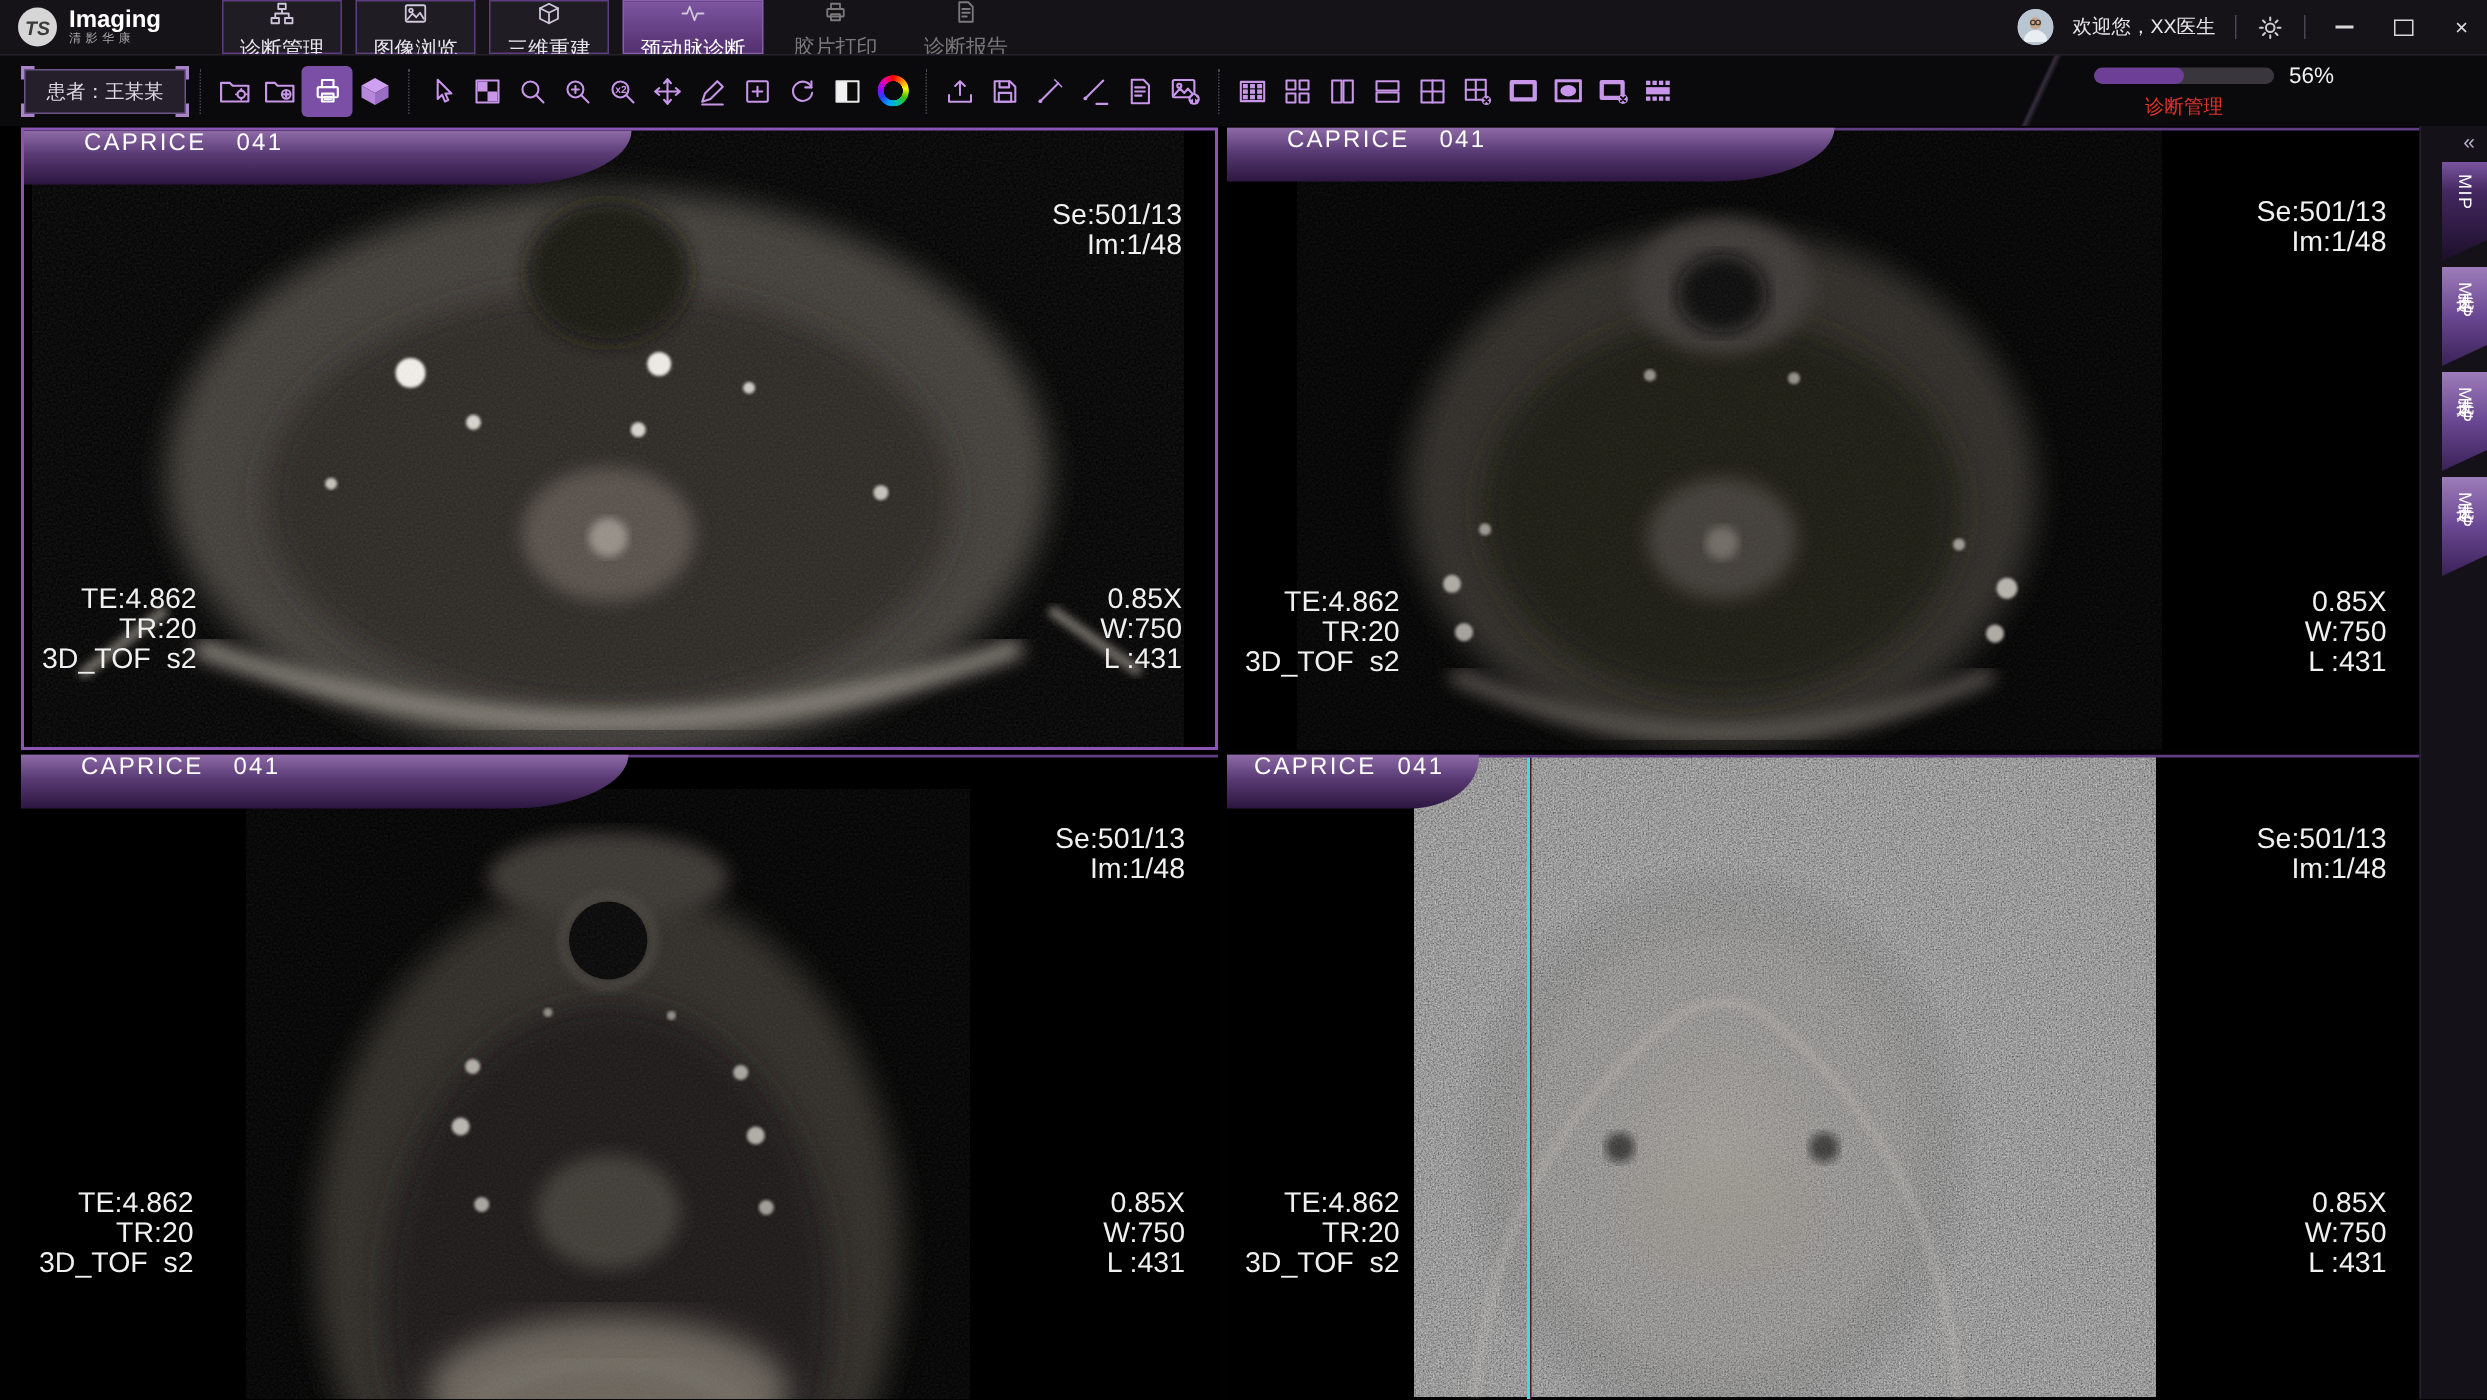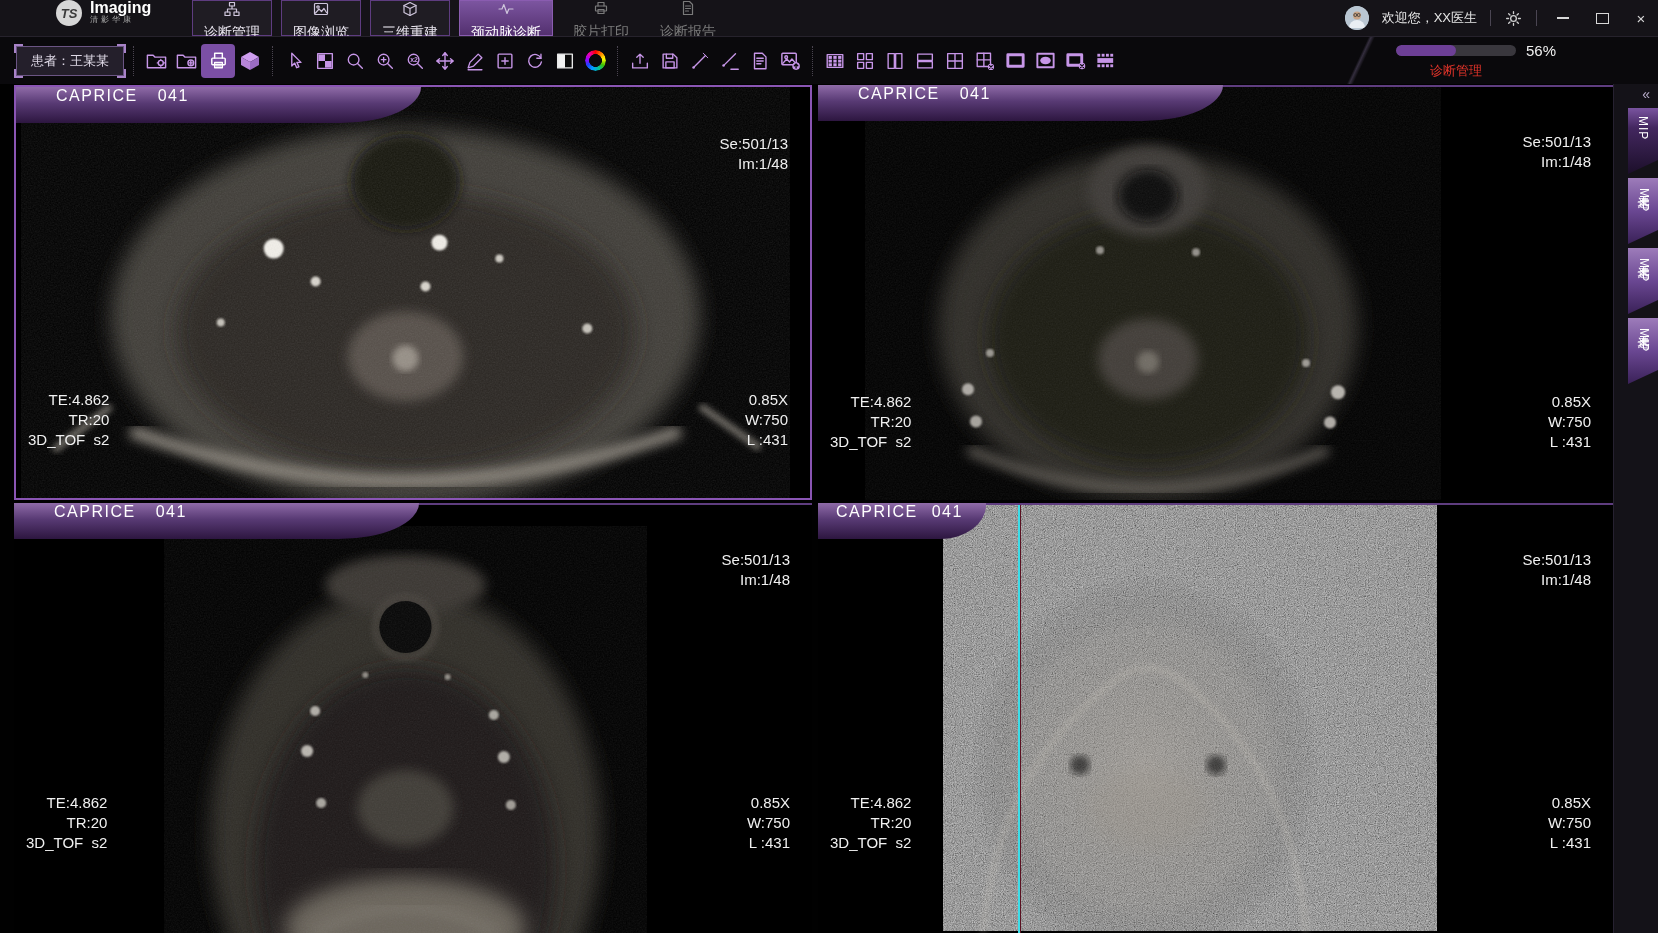--- a/index.html
+++ b/index.html
@@ -1,21 +1,21 @@
 <!DOCTYPE html>
 <html><head>
 <meta charset="utf-8">
 <style>
   html,body{margin:0;padding:0;background:#000;}
   .window{position:relative;width:1658px;height:933px;overflow:hidden;background:#010101;
           font-family:"Liberation Sans",sans-serif;color:#e8e8e8;}
 
   
   .topbar{position:absolute;top:0;left:0;width:100%;height:36px;background:#151318;display:flex;align-items:stretch;}
-  .logo{width:148px;display:flex;align-items:flex-start;gap:8px;padding-left:12px;box-sizing:border-box;margin-left:44px;}
+  .logo{width:148px;display:flex;align-items:center;gap:8px;padding-left:12px;box-sizing:border-box;}
   .logo-circle{width:26px;height:26px;border-radius:50%;background:#d6d6d6;color:#3a3a3a;
                font-weight:bold;font-style:italic;font-size:13px;display:flex;align-items:center;justify-content:center;}
   .logo-name{font-size:16px;font-weight:bold;color:#fff;line-height:15px;}
   .logo-sub{font-size:8px;color:#a8a8a8;letter-spacing:3px;line-height:9px;}
   .tabs{display:flex;align-items:stretch;gap:9px;}
   .tab{display:flex;align-items:center;gap:7px;padding:0 11px;font-size:14px;color:#e8e4ee;
        background:#1f1c23;border:1px solid #5e3c80;box-sizing:border-box;cursor:default;flex-direction:column;}
   .tab.active{background:linear-gradient(180deg,#7c55a0,#53306f);border-color:#8a5cb0;color:#fff;}
   .tab.disabled{background:transparent;border:none;color:#7a7a7a;}
   .tab .tab-ico svg{stroke:#cfc6dc;fill:none;stroke-width:1.2;stroke-linejoin:round;stroke-linecap:round;display:block;}
@@ -67,21 +67,21 @@
   .viewport.selected{border:2px solid #8a55b4;}
   .vp-topline{position:absolute;top:0;left:0;right:0;height:2px;background:#5f3d80;z-index:3;}
   .mri{position:absolute;inset:0;width:100%;height:100%;z-index:1;}
   .dim2{filter:brightness(.8);}
   .dim3{filter:brightness(.85);}
   .ribbon{position:absolute;top:0;left:0;height:36px;display:flex;align-items:flex-start;gap:20px;padding-left:40px;
           box-sizing:border-box;color:#fff;font-size:16px;letter-spacing:1.5px;z-index:4;
           background:linear-gradient(180deg,#8f6ba8 0%,#583a74 45%,#2d1640 100%);
           border-radius:0 0 80px 0 / 0 0 36px 0;}
   .ribbon.small{padding-left:18px;gap:14px;border-radius:0 0 46px 0 / 0 0 34px 0;}
-  .info{position:absolute;font-size:15px;line-height:20px;color:#f0f0f0;z-index:4;white-space:pre;}
+  .info{position:absolute;font-size:19px;line-height:20px;color:#f0f0f0;z-index:4;white-space:pre;}
   .info.tr{top:7px;right:22px;text-align:right;}
   .info.bl{left:12px;bottom:8px;text-align:right;}
   .info.br{right:22px;bottom:8px;text-align:right;}
   .row2 .info.bl{bottom:40px;}
   .row2 .info.br{bottom:40px;}
   .crosshair-line{position:absolute;left:200px;top:2px;bottom:0;width:2px;background:#3ddde8;
                   box-shadow:1px 0 0 #5a1020;z-index:2;}
 
   
   .sidebar{position:absolute;right:0;top:84px;width:45px;height:849px;background:#141218;border-left:1px solid #262130;

